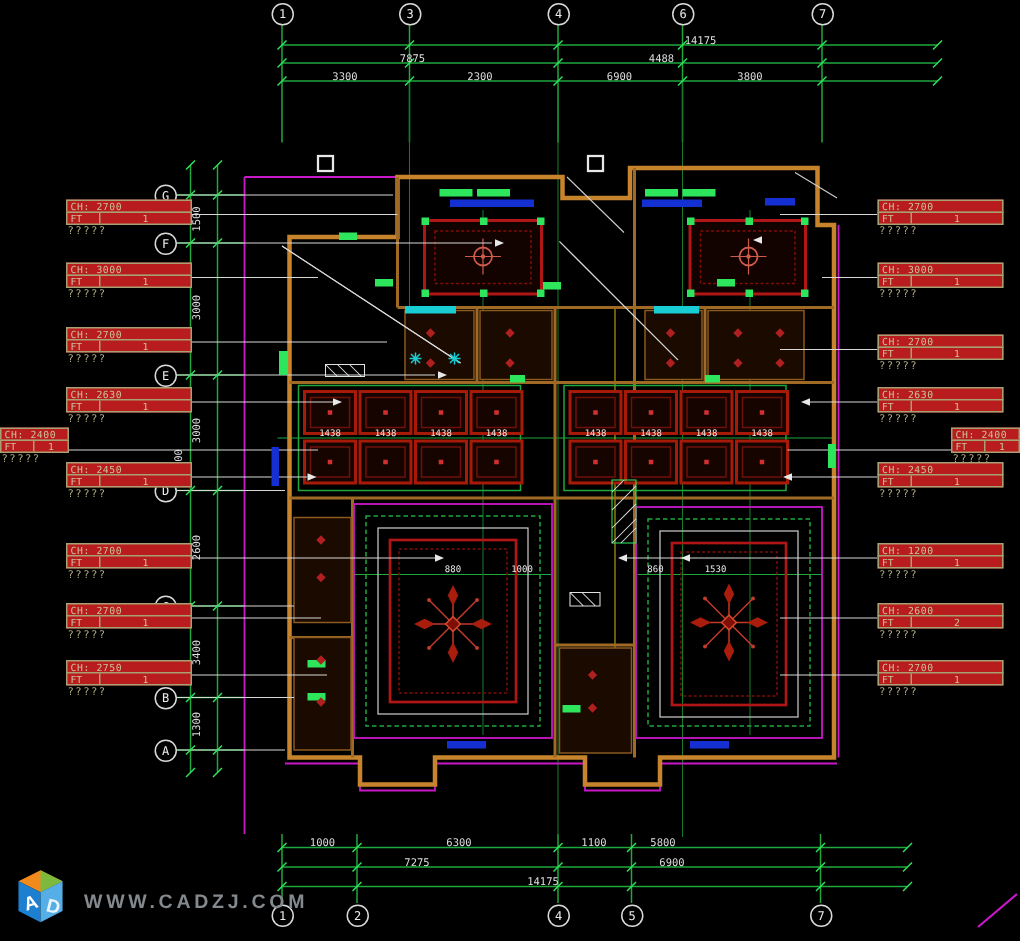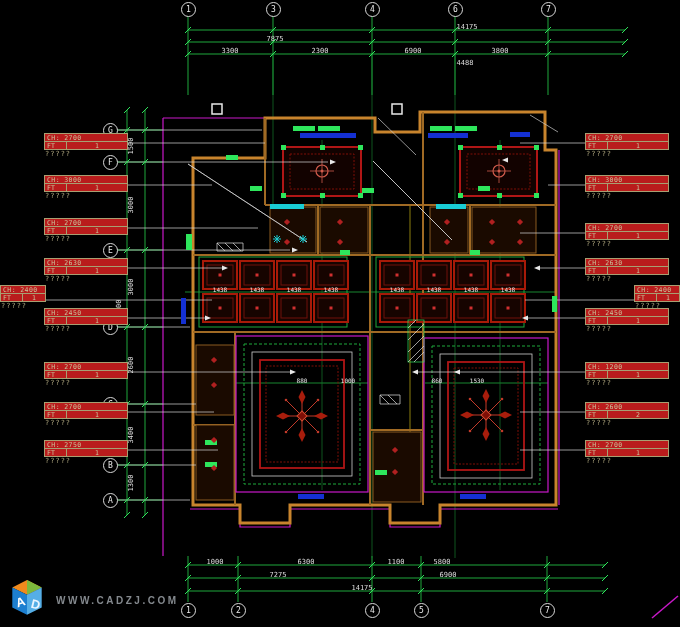--- a/index.html
+++ b/index.html
@@ -17,21 +17,21 @@
   .c-row{border:1px solid #a89f72;background:#b91c1c;display:flex;height:9px;line-height:9px;
          font-size:6.5px;box-sizing:border-box;}
   .c-row + .c-row{margin-top:-1px;}
   .c-ch{flex:1;padding:0 2px;letter-spacing:.4px;white-space:nowrap;overflow:hidden;}
   .c-ft{width:22px;border-right:1px solid #a89f72;padding:0 2px;box-sizing:border-box;}
   .c-v{flex:1;text-align:center;}
   .c-note{color:#b3aa80;font-size:7px;letter-spacing:1px;padding-left:1px;line-height:9px;}
   .logo{position:absolute;left:6px;top:578px;display:flex;align-items:center;gap:8px;}
   .logo-title{color:#2b9fe3;font-size:24px;font-weight:bold;line-height:24px;
               font-family:"Liberation Sans",sans-serif;letter-spacing:1px;}
-  .logo-sub{color:#84898e;font-size:10px;letter-spacing:2.5px;margin-top:2px;
+  .logo-sub{color:#84898e;font-size:13px;letter-spacing:2.5px;margin-top:2px;
             font-family:"Liberation Sans",sans-serif;font-weight:bold;}
 </style>
 </head>
 <body>
 
 <div id="stage">
 
   <svg id="plan-svg" width="680" height="627">
     <defs>
       <g id="med">
@@ -356,21 +356,21 @@
       <div class="bubble" style="left: 540px; top: 603px;">7</div>
       <div class="bubble" style="left: 103px; top: 123px;">G</div>
       <div class="bubble" style="left: 103px; top: 155px;">F</div>
       <div class="bubble" style="left: 103px; top: 243px;">E</div>
       <div class="bubble" style="left: 103px; top: 320px;">D</div>
       <div class="bubble" style="left: 103px; top: 397px;">C</div>
       <div class="bubble" style="left: 103px; top: 458px;">B</div>
       <div class="bubble" style="left: 103px; top: 493px;">A</div>
       <div class="dim" style="left: 467px; top: 27px;">14175</div>
       <div class="dim" style="left: 275px; top: 39px;">7875</div>
-      <div class="dim" style="left: 465px; top: 39px; margin-top: 24px;">4488</div>
+      <div class="dim" style="left: 441px; top: 39px;">4488</div>
       <div class="dim" style="left: 230px; top: 51px;">3300</div>
       <div class="dim" style="left: 320px; top: 51px;">2300</div>
       <div class="dim" style="left: 413px; top: 51px;">6900</div>
       <div class="dim" style="left: 500px; top: 51px;">3800</div>
       <div class="dim" style="left: 215px; top: 562px;">1000</div>
       <div class="dim" style="left: 306px; top: 562px;">6300</div>
       <div class="dim" style="left: 396px; top: 562px;">1100</div>
       <div class="dim" style="left: 442px; top: 562px;">5800</div>
       <div class="dim" style="left: 278px; top: 575px;">7275</div>
       <div class="dim" style="left: 448px; top: 575px;">6900</div>

